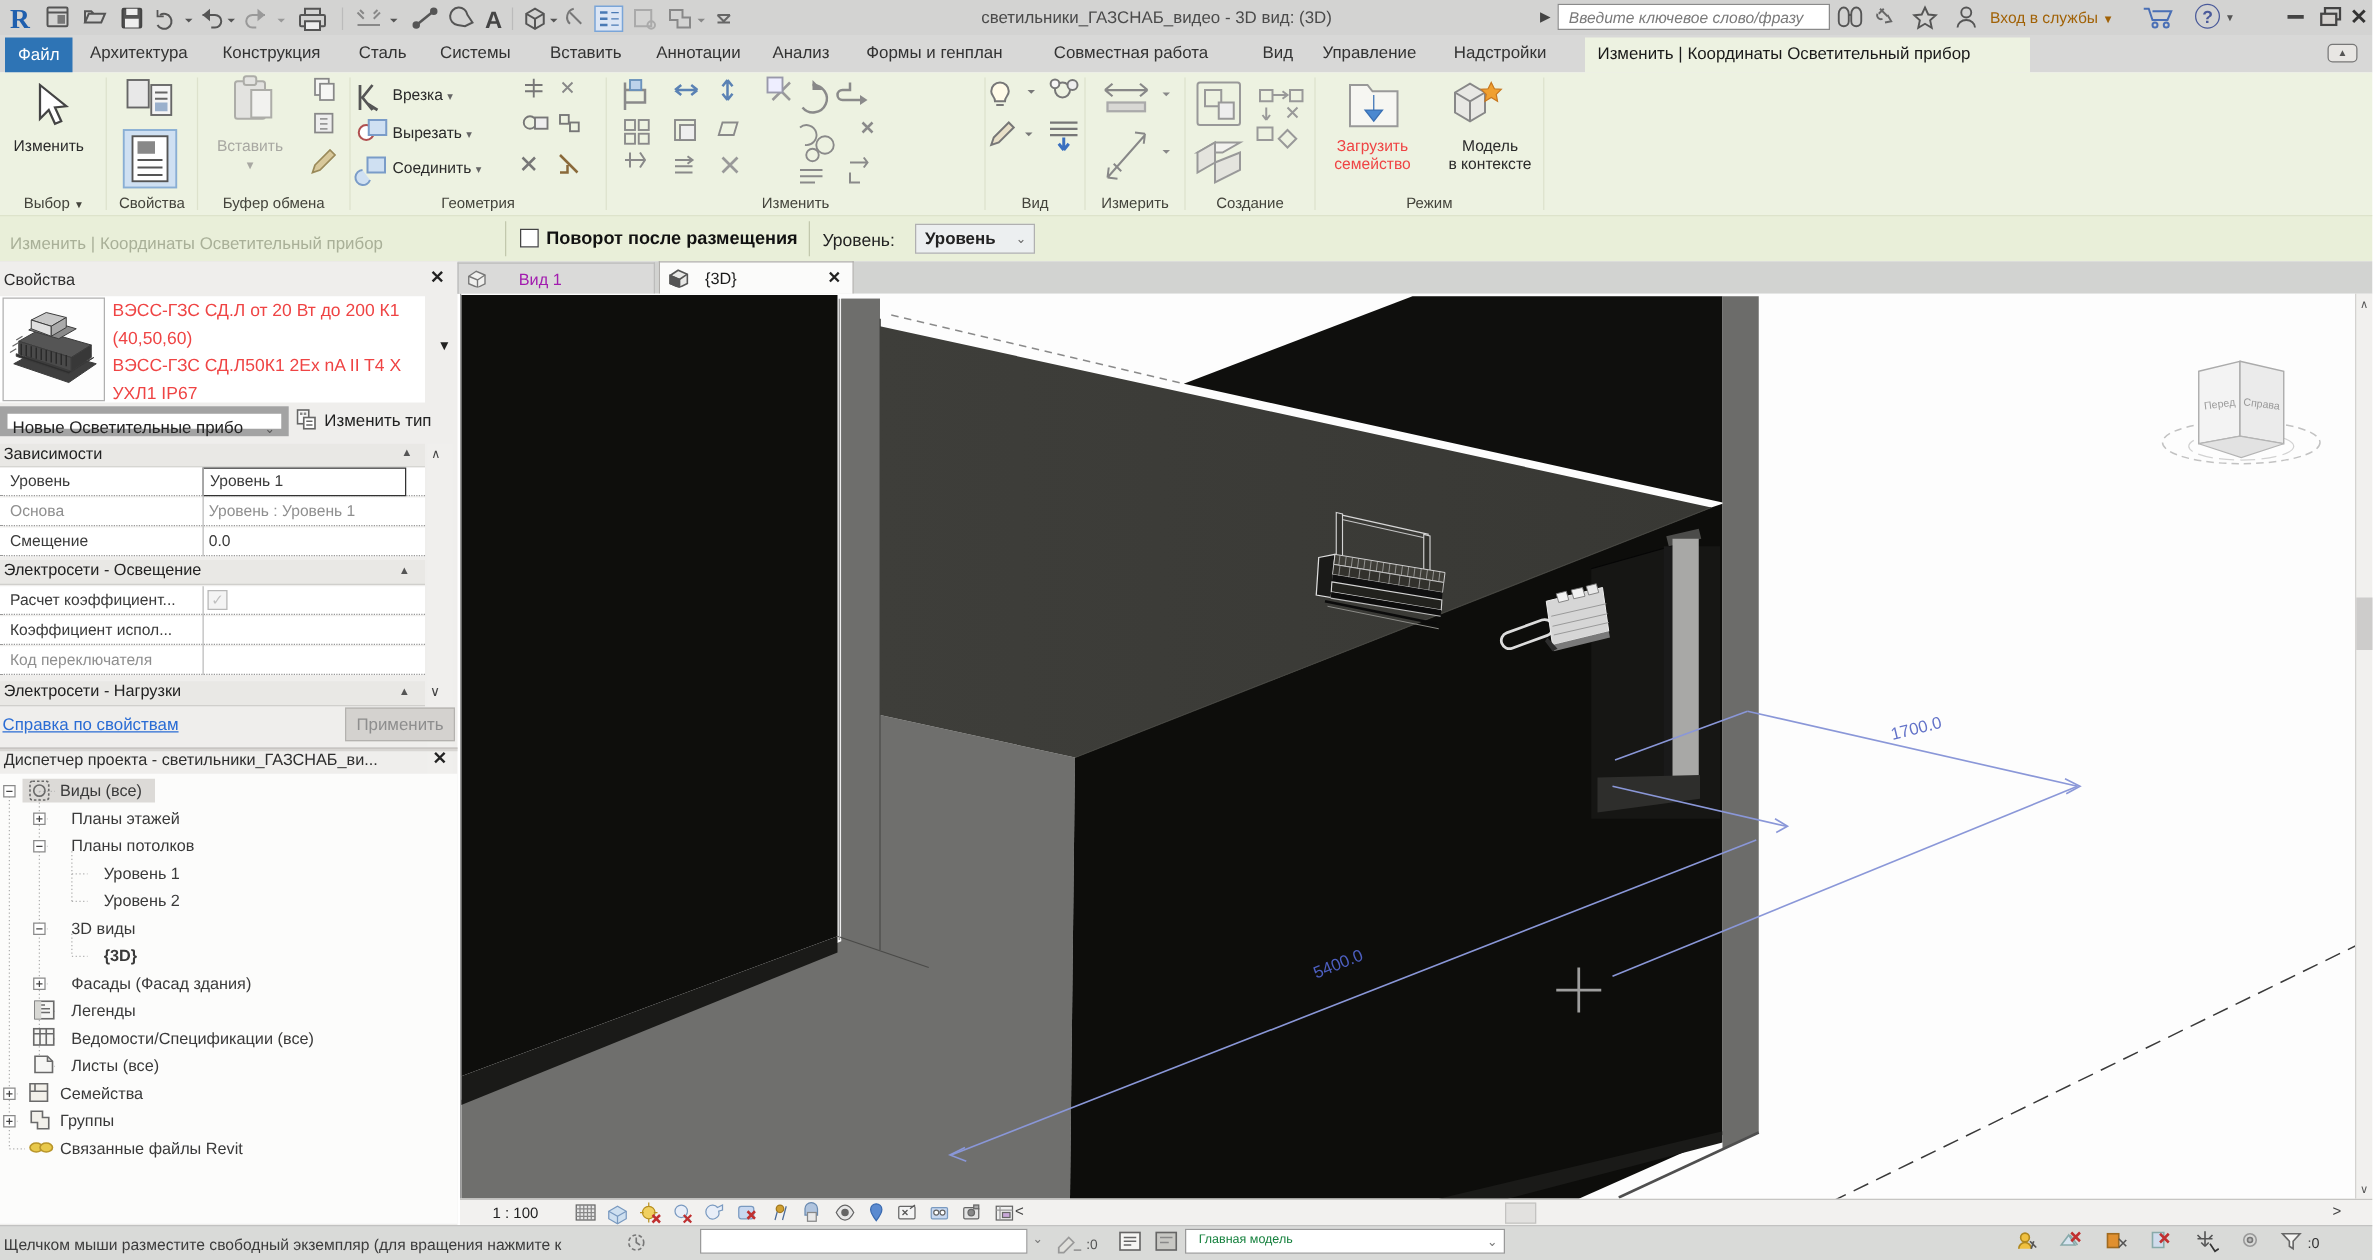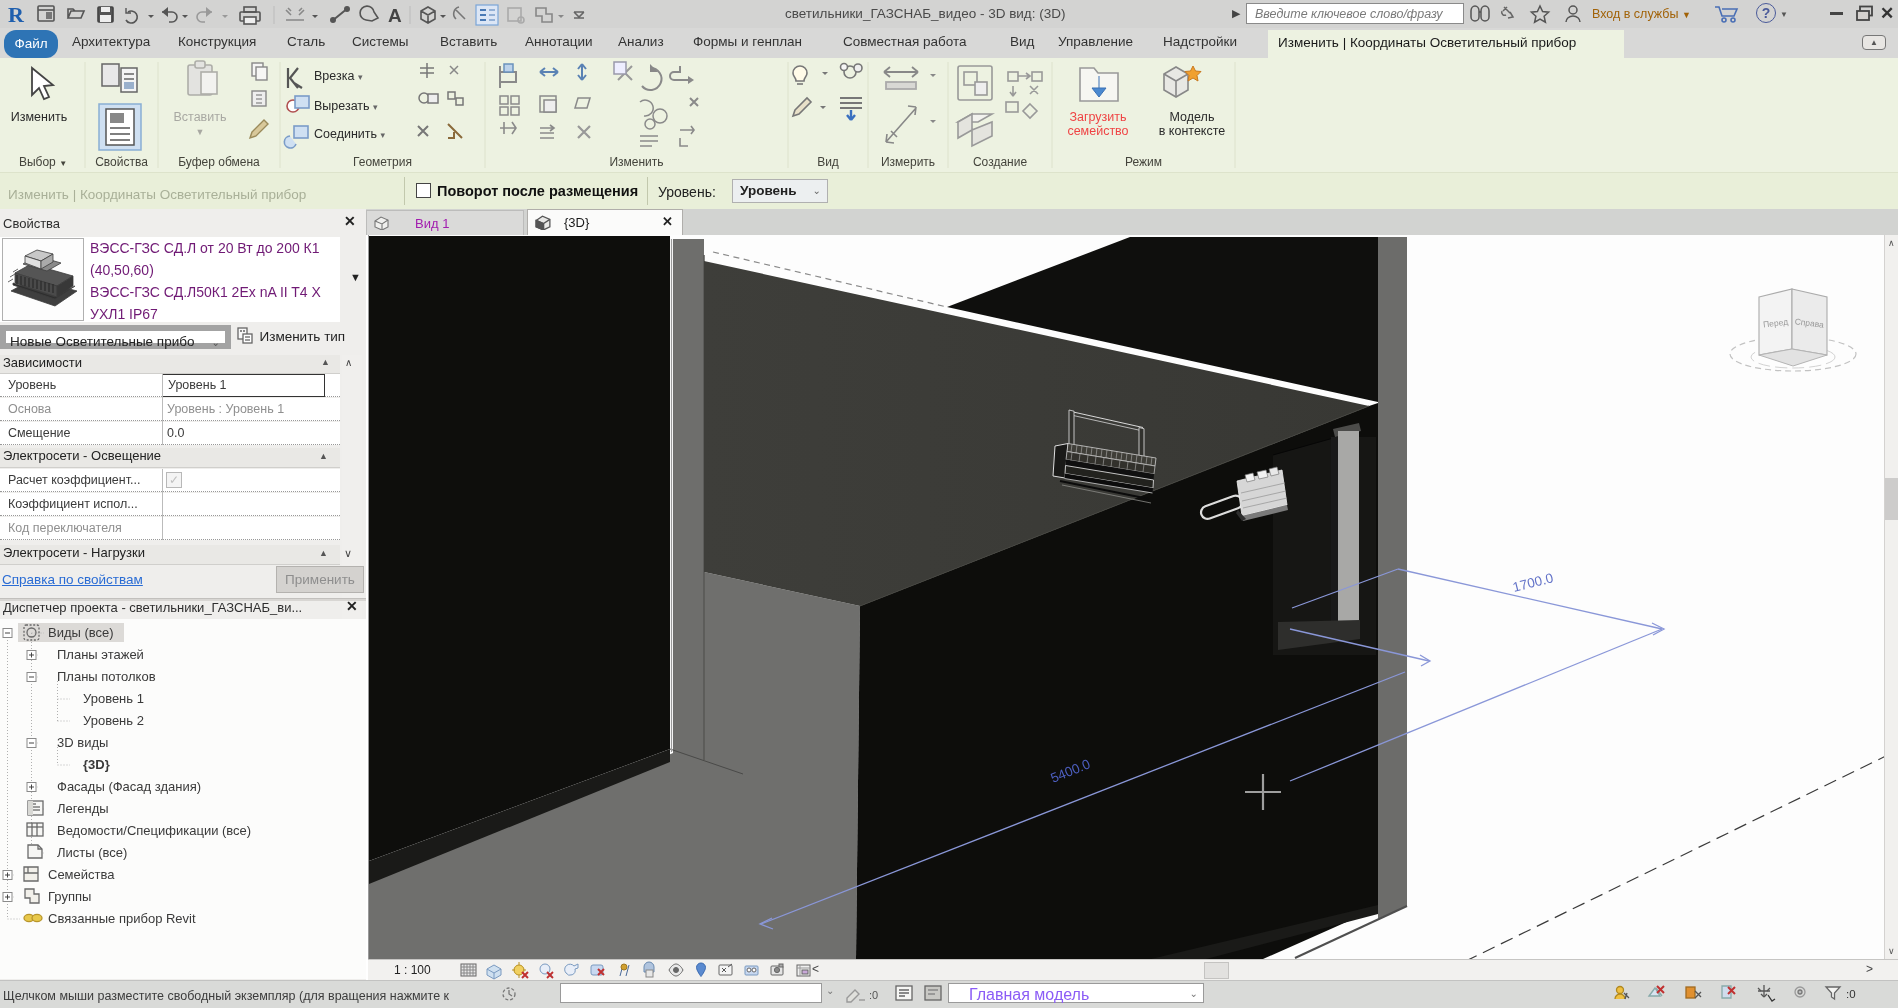--- a/index.html
+++ b/index.html
@@ -104,21 +104,21 @@
   <div class="abs" style="left:1830px;top:12px;width:13px;height:3px;background:#444;"></div>
   <svg class="abs" style="left:1856px;top:5px;" width="18" height="16" viewBox="0 0 18 16" fill="none" stroke="#444" stroke-width="1.8">
       <rect x="4" y="1.5" width="12" height="9"></rect>
       <rect x="1" y="6" width="12" height="9" fill="#d4d1ce"></rect>
     </svg>
   <div class="abs" style="left:1880px;top:3px;font-size:17px;color:#333;font-weight:bold;">✕</div>
 </div>
 
 <div class="abs" style="left:0;top:28px;width:1898px;height:30px;background:#d8d8d7;"></div>
 <div id="tabrow" class="abs" style="left:0;top:28px;width:1898px;height:30px;font-size:13.5px;color:#333;">
-  <div class="abs" style="left:4px;top:2px;width:54px;height:28px;background:#2e74b5;color:#fff;text-align:center;line-height:27px;border-radius:12px;">Файл</div>
+  <div class="abs" style="left:4px;top:2px;width:54px;height:28px;background:#2e74b5;color:#fff;text-align:center;line-height:27px;">Файл</div>
   <div class="abs" style="left:72px;top:6px;">Архитектура</div>
   <div class="abs" style="left:178px;top:6px;">Конструкция</div>
   <div class="abs" style="left:287px;top:6px;">Сталь</div>
   <div class="abs" style="left:352px;top:6px;">Системы</div>
   <div class="abs" style="left:440px;top:6px;">Вставить</div>
   <div class="abs" style="left:525px;top:6px;">Аннотации</div>
   <div class="abs" style="left:618px;top:6px;">Анализ</div>
   <div class="abs" style="left:693px;top:6px;">Формы и генплан</div>
   <div class="abs" style="left:843px;top:6px;">Совместная работа</div>
   <div class="abs" style="left:1010px;top:6px;">Вид</div>
@@ -321,21 +321,21 @@
         <polygon points="54,47 70,37 70,47 54,58" fill="#383838"></polygon>
         <path d="M14 36 l0 9 m4 -8 l0 9 m4 -8 l0 9 m4 -8 l0 9 m4 -8 l0 9 m4 -8 l0 9 m4 -8 l0 9 m4 -8 l0 9 m4 -8 l0 9 m4 -8 l0 9" stroke="#2a2a2a" stroke-width="1.2"></path>
         <polygon points="20,25 44,32 58,24 34,17" fill="#8a8a8a"></polygon>
         <polygon points="22,17 38,22 50,15 34,11" fill="#c8c8c8"></polygon>
         <polygon points="22,17 38,22 38,30 22,24" fill="#e0e0e0"></polygon>
         <polygon points="38,22 50,15 50,23 38,30" fill="#aaa"></polygon>
         <path d="M10 40 l-5 3 m7 -8 l-5 3 m8 -8 l-5 3" stroke="#666" stroke-width="1"></path>
       </g>
     </svg>
   </div>
-  <div class="abs" style="left:90px;top:28px;width:254px;font-size:14px;line-height:22px;color:#701a75;">ВЭСС-ГЗС СД.Л от 20 Вт до 200 К1 (40,50,60)<br>ВЭСС-ГЗС СД.Л50К1 2Ex nA II T4 X УХЛ1 IP67</div>
+  <div class="abs" style="left:90px;top:28px;width:254px;font-size:14px;line-height:22px;color:#ef4444;">ВЭСС-ГЗС СД.Л от 20 Вт до 200 К1 (40,50,60)<br>ВЭСС-ГЗС СД.Л50К1 2Ex nA II T4 X УХЛ1 IP67</div>
   <div class="abs" style="left:350px;top:62px;font-size:11px;color:#222;">▼</div>
 
   <div class="abs" style="left:0;top:116px;width:231px;height:24px;background:#fff;border:6px solid #a3a3a3;">
     <div style="margin:3px 0 0 4px;font-size:13.5px;color:#222;white-space:nowrap;overflow:hidden;width:208px;">Новые Осветительные прибо</div>
     <div class="abs" style="right:5px;top:6px;font-size:10px;color:#555;">⌄</div>
   </div>
   <div class="abs" style="left:237px;top:118px;width:126px;height:22px;">
     <svg width="17" height="17" viewBox="0 0 17 17" style="vertical-align:-3px;">
         <g fill="none" stroke="#666" stroke-width="1.3">
           <rect x="1" y="1" width="9" height="11" fill="#f8f8f8"></rect>
@@ -469,21 +469,21 @@
     <div class="abs" style="left:83px;top:72px;">Уровень 1</div>
     <div class="abs" style="left:83px;top:94px;">Уровень 2</div>
     <div class="abs" style="left:57px;top:116px;">3D виды</div>
     <div class="abs" style="left:83px;top:138px;font-weight:bold;">{3D}</div>
     <div class="abs" style="left:57px;top:160px;">Фасады (Фасад здания)</div>
     <div class="abs" style="left:57px;top:182px;">Легенды</div>
     <div class="abs" style="left:57px;top:204px;">Ведомости/Спецификации (все)</div>
     <div class="abs" style="left:57px;top:226px;">Листы (все)</div>
     <div class="abs" style="left:48px;top:248px;">Семейства</div>
     <div class="abs" style="left:48px;top:270px;">Группы</div>
-    <div class="abs" style="left:48px;top:292px;">Связанные прибор Revit</div>
+    <div class="abs" style="left:48px;top:292px;">Связанные файлы Revit</div>
   </div>
 </div>
 
 <div id="viewport" class="abs" style="left:366px;top:209px;width:1532px;height:771px;">
 
   <div class="abs" style="left:0;top:1px;width:158px;height:25px;background:#dadad9;border:1px solid #bcbcbb;border-bottom:none;">
     <svg width="17" height="15" viewBox="0 0 17 15" style="margin:4px 0 0 6px;">
         <g fill="#f0f0ee" stroke="#777" stroke-width="1.1">
           <path d="M2 6 l6 -4 7 3 v7 l-6 3 -7 -3 z"></path>
           <path d="M2 6 l7 3 6 -4 m-6 4 v6" fill="none"></path>
@@ -727,21 +727,21 @@
     </svg>
   <svg class="abs" style="left:895px;top:4px;" width="60" height="20" viewBox="0 0 60 20">
       <g fill="none" stroke="#666" stroke-width="1.3">
         <rect x="1" y="2" width="16" height="14" fill="#f6f6f4"></rect>
         <path d="M4 6 h10 M4 9 h10 M4 12 h6"></path>
         <rect x="30" y="2" width="16" height="14" fill="#c8c8c4"></rect>
         <path d="M33 6 h10 M33 10 h7" stroke="#888"></path>
       </g>
     </svg>
   <div class="abs" style="left:948px;top:3px;width:256px;height:20px;background:#fff;border:1px solid #9a9a9a;">
-    <div style="margin:2px 0 0 20px;font-size:16px;color:#8b5cf6;">Главная модель</div>
+    <div style="margin:2px 0 0 10px;font-size:10px;color:#15803d;">Главная модель</div>
     <div class="abs" style="right:5px;top:4px;font-size:10px;color:#777;">⌄</div>
   </div>
   <svg class="abs" style="left:1612px;top:3px;" width="260" height="22" viewBox="0 0 260 22">
     <g fill="none" stroke="#777" stroke-width="1.3">
       <circle cx="8" cy="7" r="3.5" fill="#f0c040" stroke="#b08820"></circle>
         <path d="M3 16 a5 5 0 0 1 10 0" fill="#f0c040" stroke="#b08820"></path>
         <path d="M12 10 l5 5 m-2 -5 l-2 6" stroke="#555"></path>
       <g transform="translate(36,0)">
           <path d="M1 13 l6 -8 5 8 z" fill="#d8e4f0" stroke="#8aa"></path>
           <path d="M8 5 l6 8" stroke="#8aa"></path>

